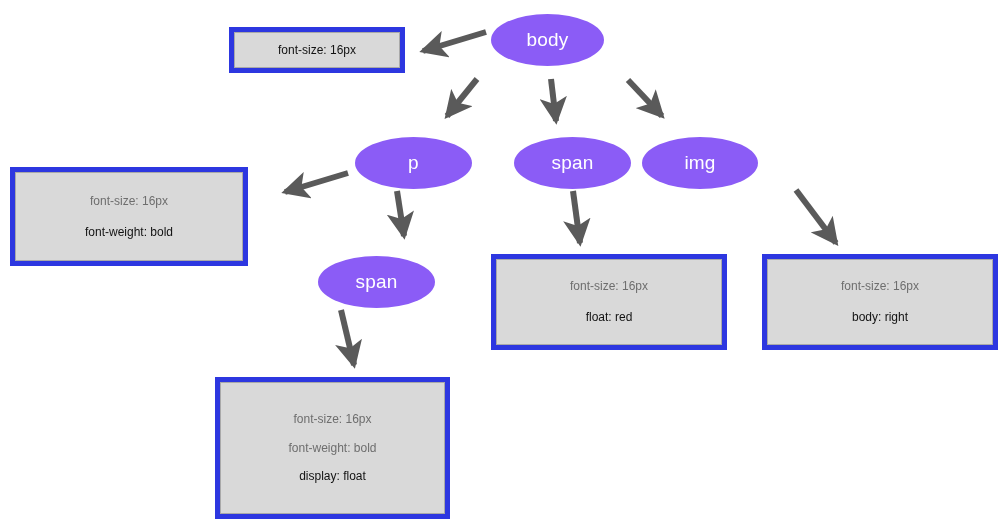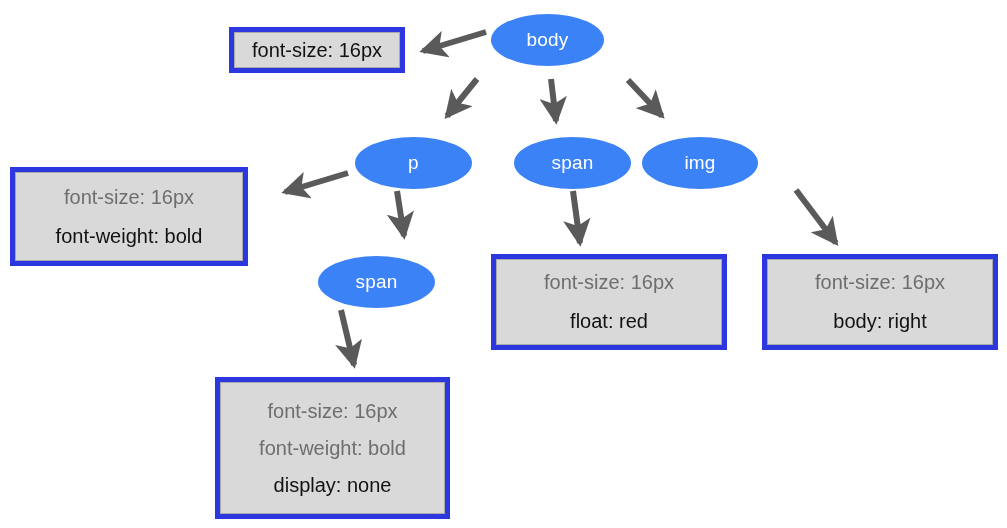--- a/index.html
+++ b/index.html
@@ -21,21 +21,21 @@
     position: absolute;
     left: 0;
     top: 0;
     width: 1007px;
     height: 528px;
     pointer-events: none;
   }
   
   .node {
     position: absolute;
-    background: #3b82f6;
+    background: #8b5cf6;
     border-radius: 50%;
     color: #ffffff;
     display: flex;
     align-items: center;
     justify-content: center;
     font-size: 19px;
     letter-spacing: 0.2px;
     line-height: 1;
     box-sizing: border-box;
   }
@@ -60,21 +60,21 @@
     width: 100%;
     height: 100%;
     border: 1px solid #a9a9a9;
     background: #d9d9d9;
     display: flex;
     flex-direction: column;
     align-items: center;
     justify-content: center;
   }
   .prop {
-    font-size: 20px;
+    font-size: 12px;
     line-height: 1.05;
     white-space: nowrap;
     text-align: center;
   }
   .prop.inherited {
     color: #6e6e6e;
   }
   .prop.own {
     color: #121212;
   }
@@ -160,17 +160,17 @@
     <div class="inner">
       <div class="prop inherited">font-size: 16px</div>
       <div class="prop own">body: right</div>
     </div>
   </div>
 
   <div class="propbox lines-3" style="left:215px; top:377px; width:235px; height:142px;">
     <div class="inner">
       <div class="prop inherited">font-size: 16px</div>
       <div class="prop inherited">font-weight: bold</div>
-      <div class="prop own">display: none</div>
+      <div class="prop own">display: float</div>
     </div>
   </div>
 
 </div>
 
 </body></html>

